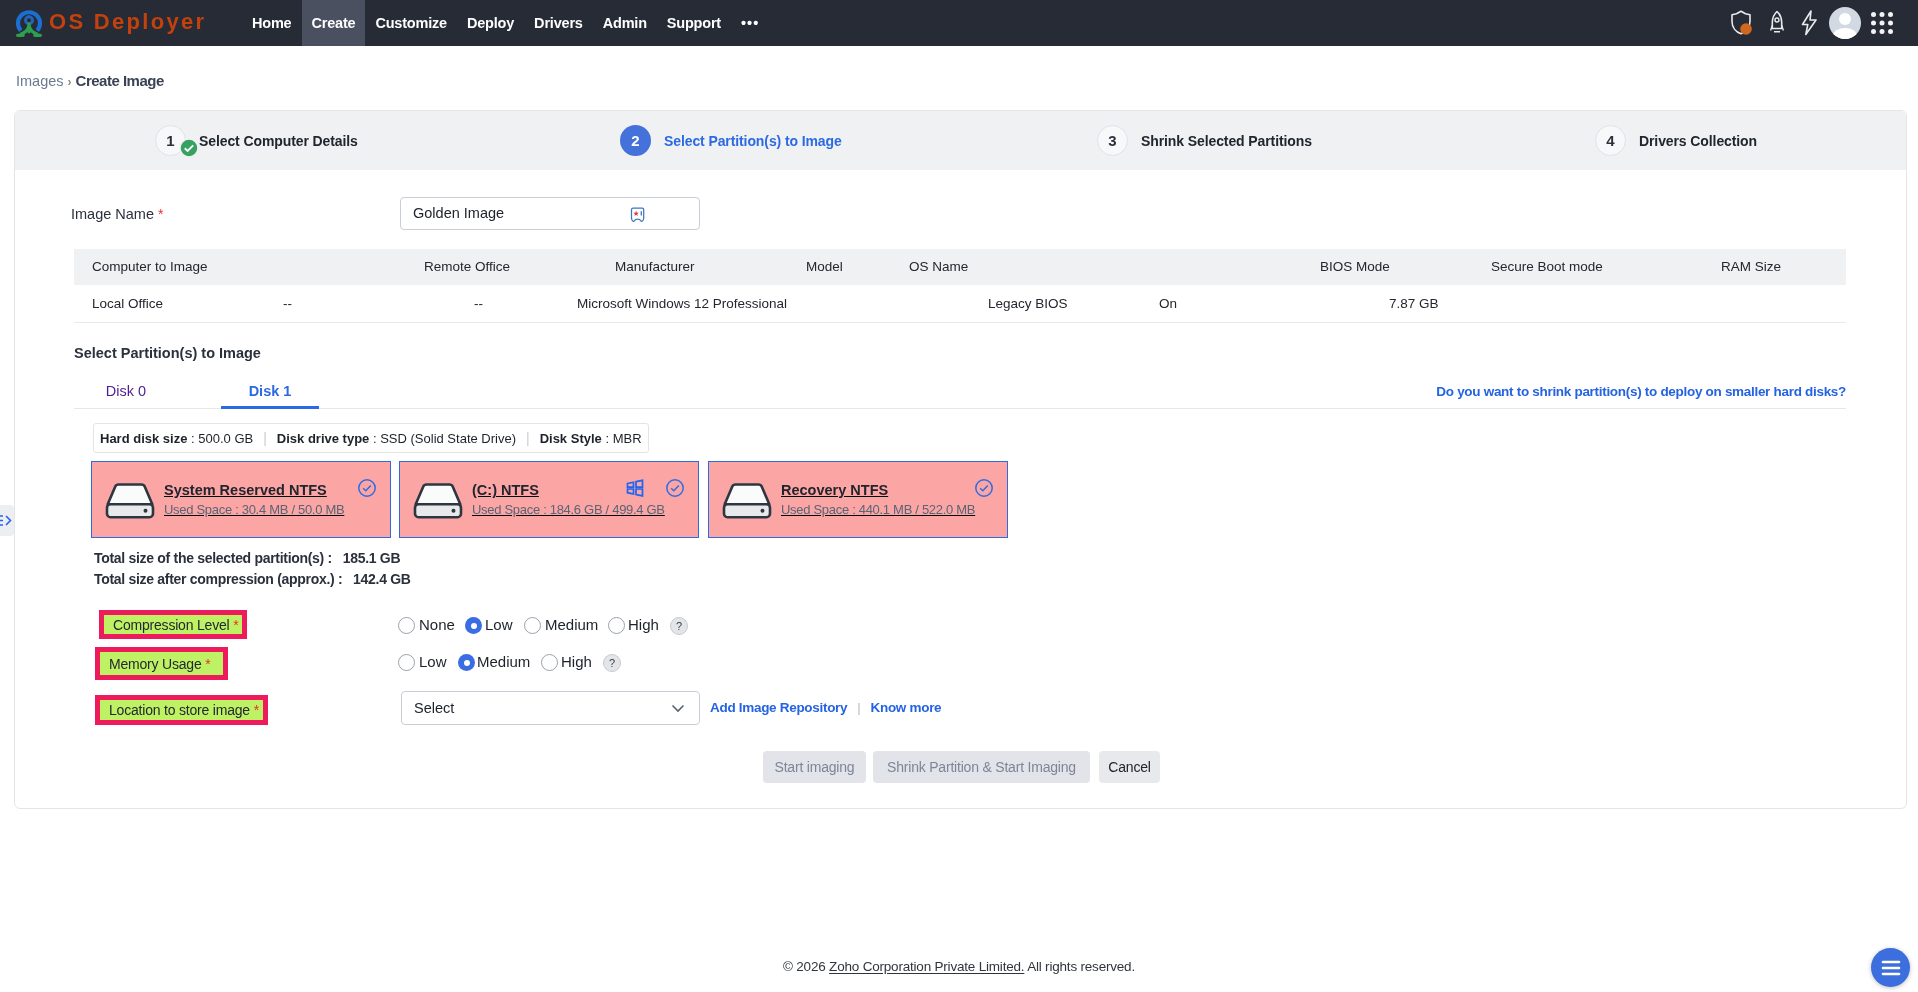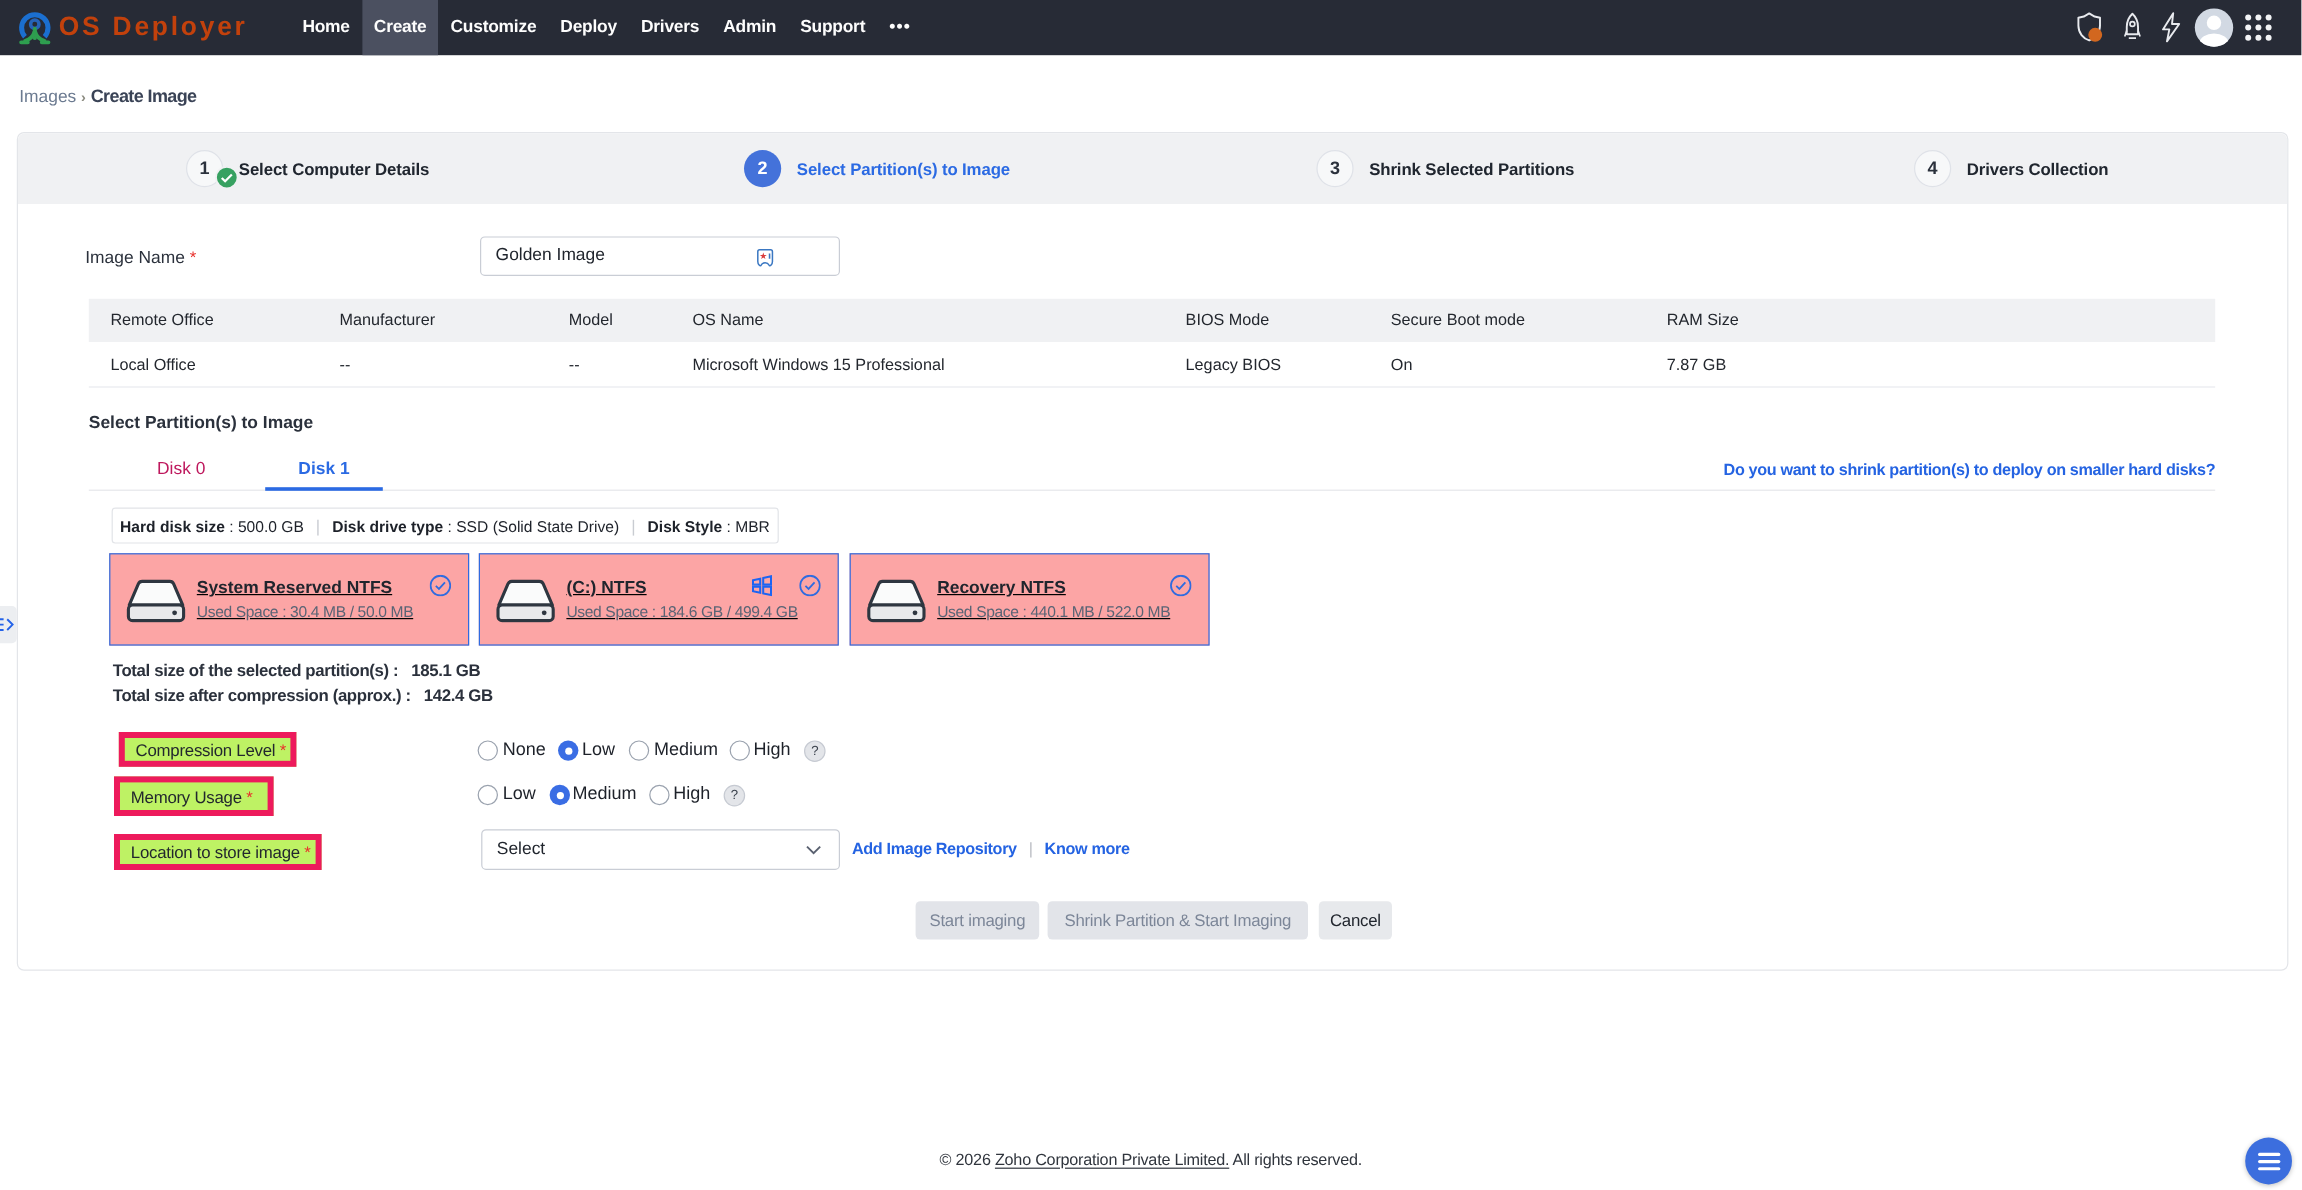--- a/index.html
+++ b/index.html
@@ -43,21 +43,21 @@
 #ctable .trow { display:flex; height:38px; line-height:38px; background:#fff; border-bottom:1px solid #e8eaee; font-size:13.5px; color:#23272e; }
 #ctable .c { padding-left:18px; white-space:nowrap; overflow:hidden; }
 .c1{width:332px;} .c2{width:191px;} .c3{width:191px;} .c4{width:103px;} .c5{width:411px;} .c6{width:171px;} .c7{width:230px;} .c8{width:143px;}
 
 
 #secthead { position:absolute; left:59px; top:234px; font-size:14.5px; font-weight:700; color:#2b313c; }
 
 
 #tabs { position:absolute; left:59px; top:265px; width:1772px; height:33px; border-bottom:1px solid #e5e7ea; }
 .tab { position:absolute; top:0; height:33px; line-height:31px; font-size:14.5px; text-align:center; }
-#tab0 { left:32px; width:90px; color:#be185d; }
+#tab0 { left:7px; width:90px; color:#4c1d95; }
 #tab1 { left:147px; width:98px; color:#2b6ae3; font-weight:700; border-bottom:3px solid #2b6ae3; }
 #shrinklink { position:absolute; right:0px; top:8px; font-size:13.5px; font-weight:700; color:#2463e2; letter-spacing:-0.3px; }
 
 
 #diskinfo { position:absolute; left:78px; top:312px; height:30px; border:1px solid #e2e4e8; border-radius:3px; background:#fff; display:inline-flex; align-items:center; font-size:13px; color:#1d2129; padding:0 6px; white-space:nowrap; }
 #diskinfo b { font-weight:700; }
 #diskinfo .dsep { color:#c9ccd2; padding:0 10px; font-size:14px; }
 
 
 .pcard { position:absolute; top:350px; height:77px; background:#fca5a5; border:1.8px solid #2f6be0; display:flex; align-items:center;text-decoration:underline; }
@@ -204,33 +204,34 @@
     <div id="imgname">Golden Image
       <svg style="position:absolute;left:229px;top:9px;" width="15" height="16" viewBox="0 0 15 16">
         <path d="M3 1.2 H12.2 Q13.7 1.2 13.7 2.7 V11 Q13.7 12.8 12.6 13.9 Q11.4 15.1 10.8 13.8 Q10 12 7.6 12 Q5.2 12 4.4 13.8 Q3.8 15.1 2.6 13.9 Q1.5 12.8 1.5 11 V2.7 Q1.5 1.2 3 1.2 Z" fill="none" stroke="#3a77c2" stroke-width="1.25"></path>
         <text x="2.8" y="9.2" font-size="7.5" fill="#d93c3c">★</text>
         <path d="M11.3 4.2 V8.6" stroke="#3a77c2" stroke-width="1.3"></path>
       </svg>
     </div>
 
     <div id="ctable">
       <div class="thead">
+        <div class="c c1">Computer to Image</div>
           <div class="c c2">Remote Office</div>
           <div class="c c3">Manufacturer</div>
           <div class="c c4">Model</div>
           <div class="c c5">OS Name</div>
           <div class="c c6">BIOS Mode</div>
           <div class="c c7">Secure Boot mode</div>
           <div class="c c8">RAM Size</div>
       </div>
       <div class="trow">
           <div class="c c2">Local Office</div>
           <div class="c c3">--</div>
           <div class="c c4">--</div>
-          <div class="c c5">Microsoft Windows 15 Professional</div>
+          <div class="c c5">Microsoft Windows 12 Professional</div>
           <div class="c c6">Legacy BIOS</div>
           <div class="c c7">On</div>
           <div class="c c8">7.87 GB</div>
       </div>
     </div>
 
     <div id="secthead">Select Partition(s) to Image</div>
 
     <div id="tabs">
       <div class="tab" id="tab0">Disk 0</div>

